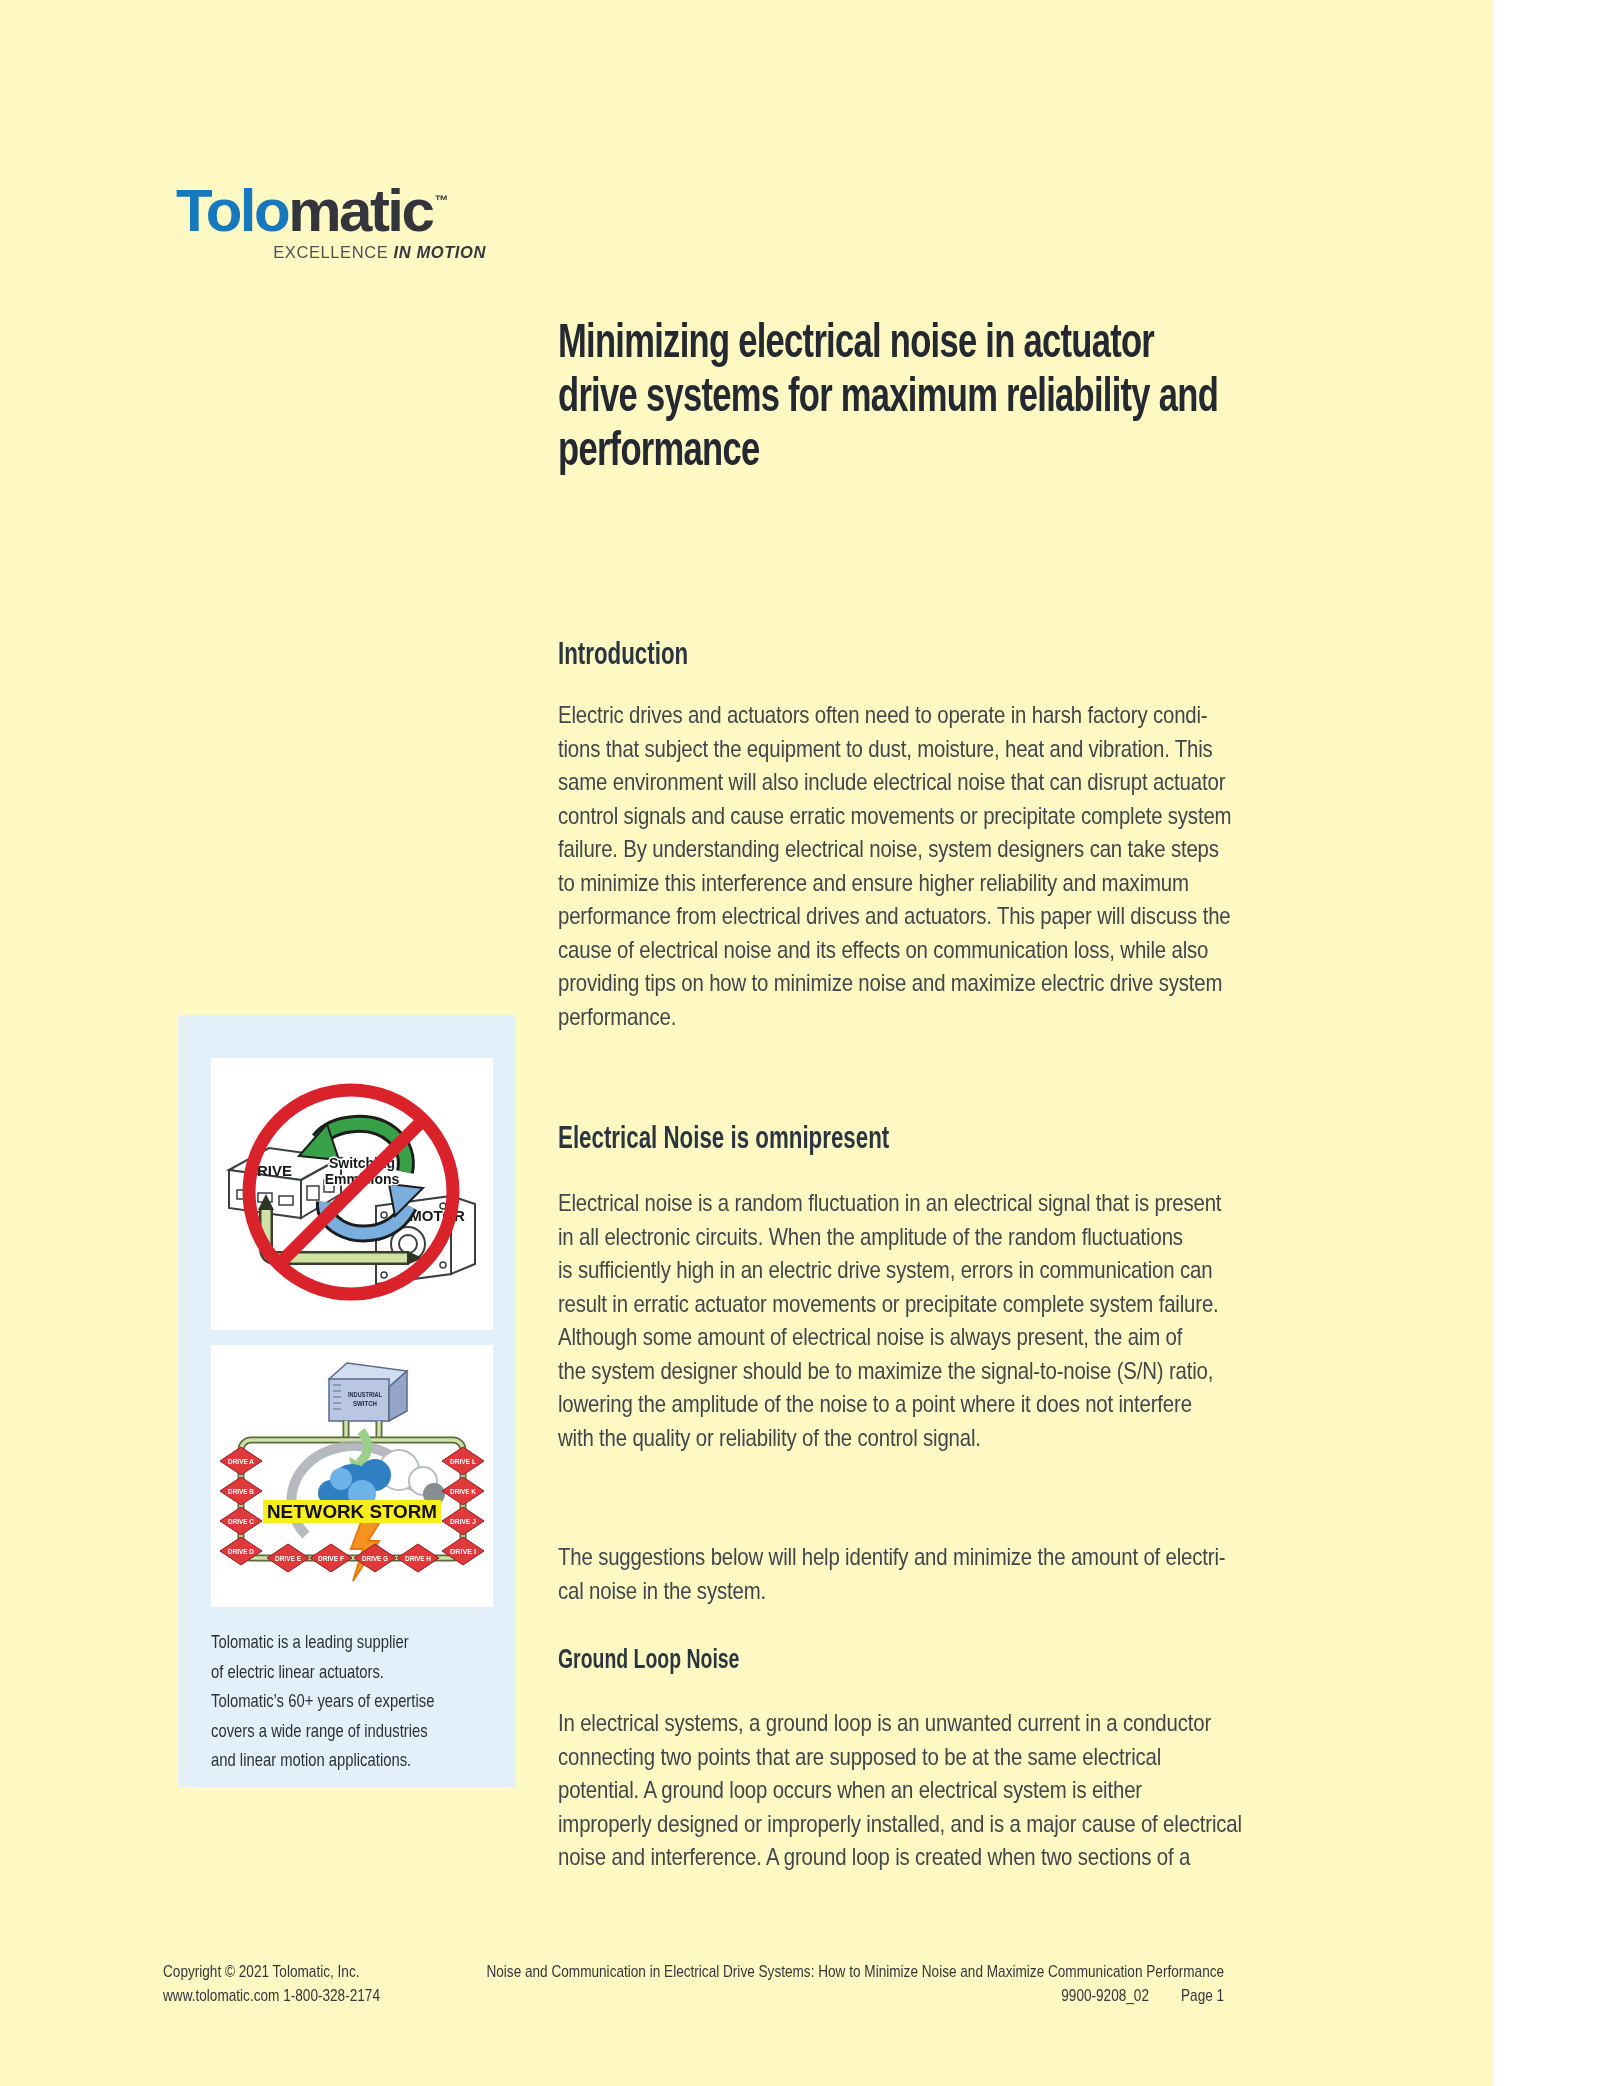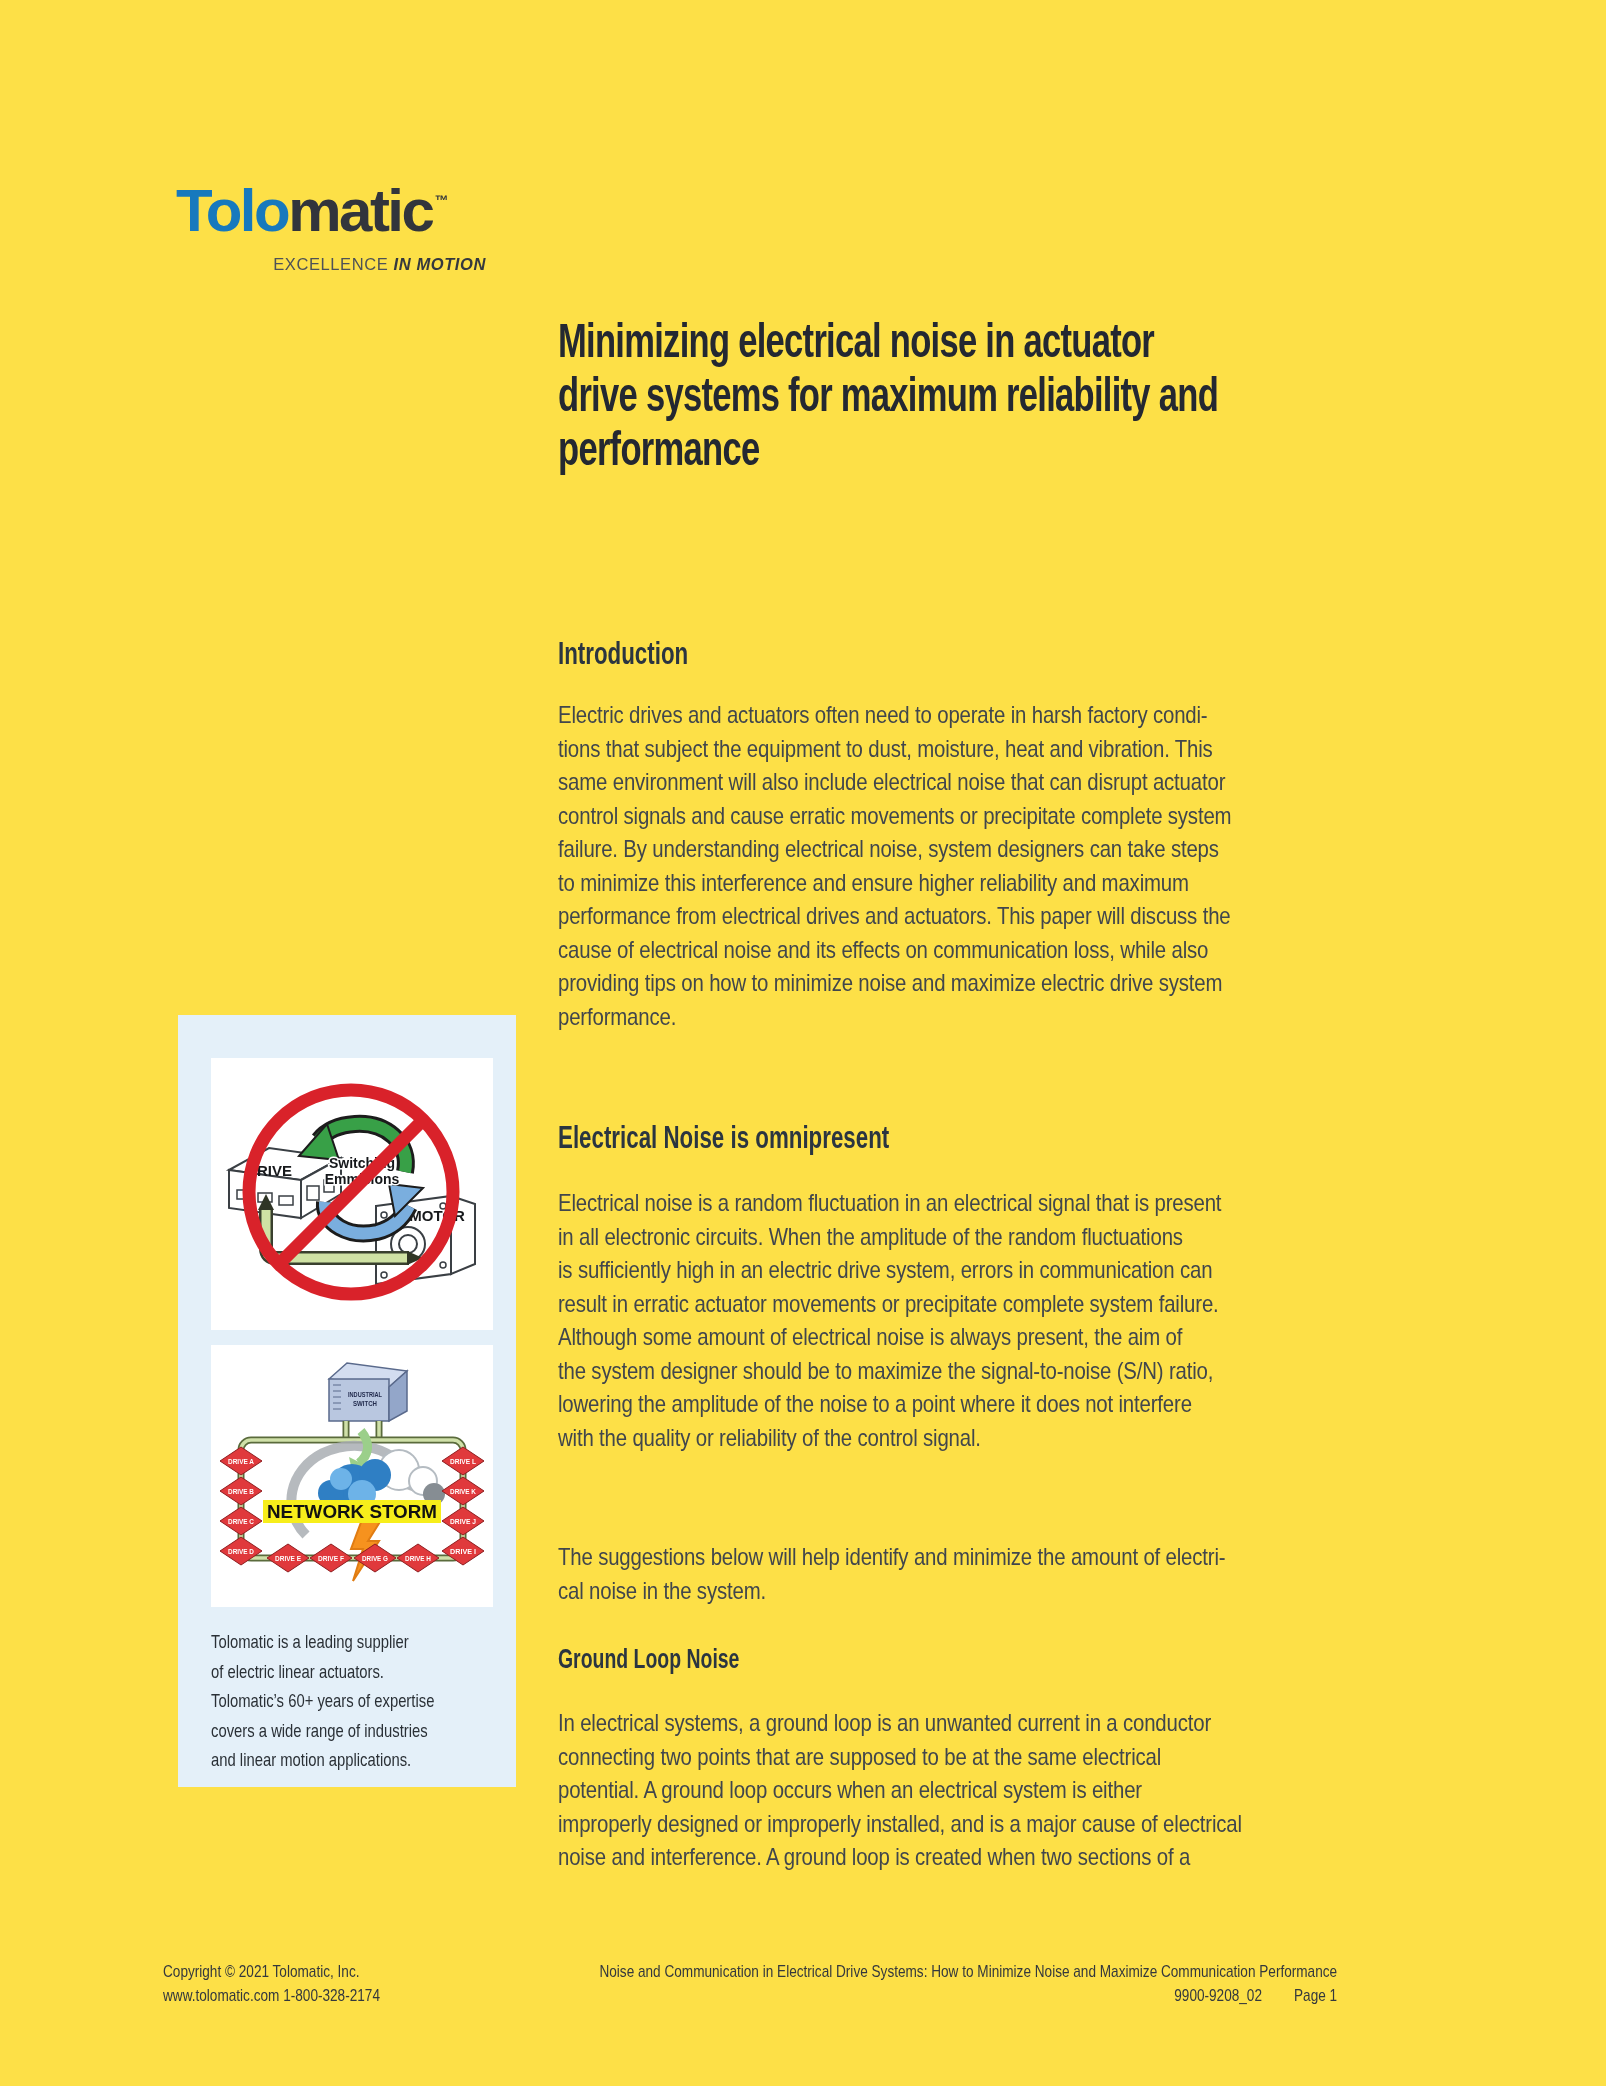--- a/index.html
+++ b/index.html
@@ -1,26 +1,26 @@
 <!DOCTYPE html>
 <html><head>
 <meta charset="utf-8">
 <style>
   html,body{margin:0;padding:0;background:#ffffff;}
   .page{
-    position:relative;width:1606px;height:2086px;background:#fde047;
-    font-family:"Liberation Sans",sans-serif;overflow:hidden;
+    position:relative;width:1457px;height:2086px;background:#fef9c3;
+    font-family:"Liberation Sans",sans-serif;overflow:hidden;padding-left:36px;
   }
   
   .logo{position:absolute;left:176px;top:170px;width:310px;}
   .wordmark{font-weight:bold;font-size:60px;letter-spacing:-2.5px;line-height:60px;white-space:nowrap;}
   .wordmark .blue{color:#1779bd;}
   .wordmark .dark{color:#32353c;}
   .wordmark .tm{font-size:14px;letter-spacing:0;color:#32353c;vertical-align:26px;margin-left:2px;}
-  .tagline{margin-top:14px;text-align:right;font-size:16.5px;letter-spacing:.6px;color:#4e5257;white-space:nowrap;}
+  .tagline{margin-top:2px;text-align:right;font-size:16.5px;letter-spacing:.6px;color:#4e5257;white-space:nowrap;}
   .tagline .bi{font-weight:bold;font-style:italic;color:#35383e;}
   
   .doc-title{
     position:absolute;left:558px;top:314px;margin:0;
     font-size:48px;line-height:54px;font-weight:bold;letter-spacing:-1px;
     color:#242831;white-space:pre-line;transform:scaleX(.72);transform-origin:left top;
   }
   .sec-heading{
     position:absolute;left:558px;margin:0;font-weight:bold;color:#2b3540;
     white-space:nowrap;transform:scaleX(.72);transform-origin:left top;

